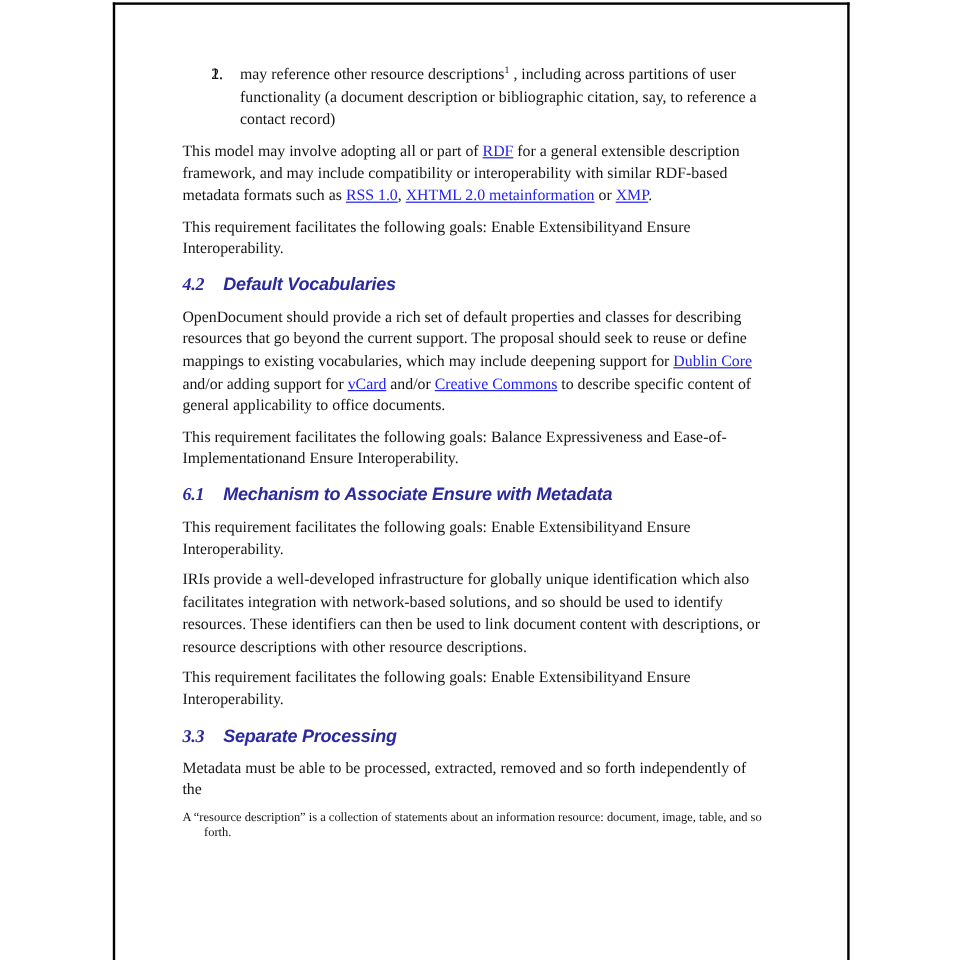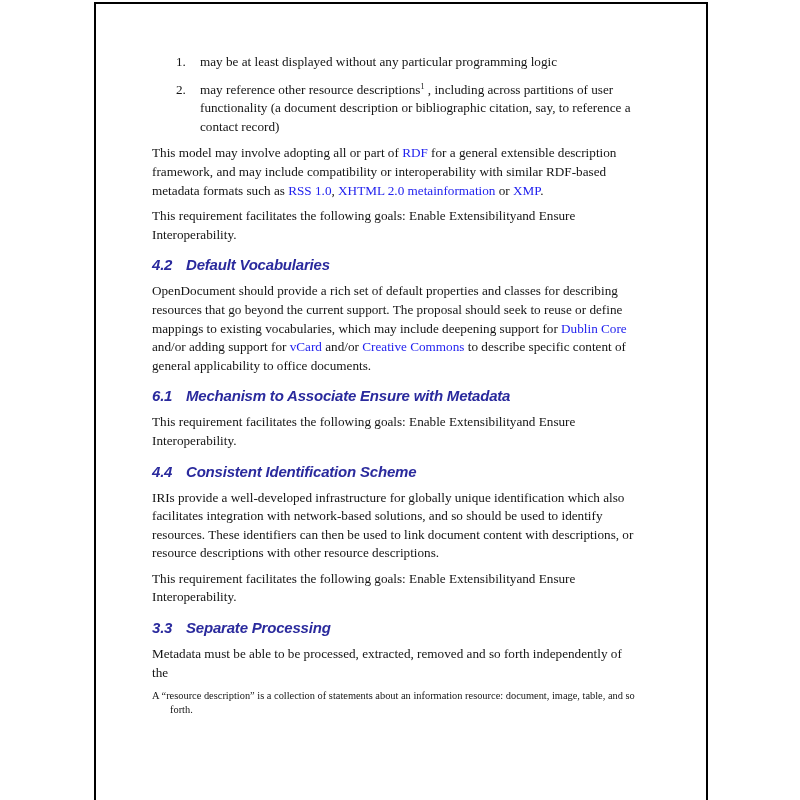--- a/index.html
+++ b/index.html
@@ -38,23 +38,24 @@
   h2.sect {
     font-family: "Liberation Sans", "DejaVu Sans", sans-serif;
     font-style: italic;
     font-weight: bold;
     font-size: 15px;
     line-height: 18px;
     color: #2A2A9D;
     margin: 12px 0 8px 0;
     letter-spacing: -0.2px;
   }
-  h2.sect .hnum { display: inline-block; min-width: 34px; }
+  h2.sect .hnum { display: inline-block; min-width: 34px; font-family: Liberation Serif, serif; }
   a.lnk {
     color: #2222EE;
+    text-decoration: underline;
     cursor: pointer;
   }
   sup.fnref {
     font-size: 0.62em;
     vertical-align: super;
     line-height: 0;
   }
   .footnote {
     margin-top: 3px;
     font-size: 10.4px;
@@ -67,49 +68,46 @@
 </head>
 <body>
 
 <div class="viewport">
   <div class="page">
     <div class="content">
 
       <ol class="numlist">
         <li>
           <span class="num">1.</span>
-          <span><span>may be at least displayed without any particular programming logic</span></span>
         </li>
         <li>
           <span class="num">2.</span>
           <span><span>may reference other resource descriptions</span><sup class="fnref">1</sup><span> , including across partitions of user functionality (a document description or bibliographic citation, say, to reference a contact record)</span></span>
         </li>
       </ol>
 
       <p class="body"><span>This model may involve adopting all or part of </span><a class="lnk">RDF</a><span> for a general extensible description framework, and may include compatibility or interoperability with similar RDF-based metadata formats such as </span><a class="lnk">RSS 1.0</a><span>, </span><a class="lnk">XHTML 2.0 metainformation</a><span> or </span><a class="lnk">XMP</a><span>.</span></p>
 
       <p class="body">This requirement facilitates the following goals: Enable Extensibilityand Ensure Interoperability.</p>
 
       <h2 class="sect">
         <span class="hnum">4.2</span><span>Default Vocabularies</span>
       </h2>
 
       <p class="body"><span>OpenDocument should provide a rich set of default properties and classes for describing resources that go beyond the current support. The proposal should seek to reuse or define mappings to existing vocabularies, which may include deepening support for </span><a class="lnk">Dublin Core</a><span> and/or adding support for </span><a class="lnk">vCard</a><span> and/or </span><a class="lnk">Creative Commons</a><span> to describe specific content of general applicability to office documents.</span></p>
 
+      <p class="body">This requirement facilitates the following goals: Balance Expressiveness and Ease-of-Implementationand Ensure Interoperability.</p>
 
       <h2 class="sect">
         <span class="hnum">6.1</span><span>Mechanism to Associate Ensure with Metadata</span>
       </h2>
 
 
       <p class="body">This requirement facilitates the following goals: Enable Extensibilityand Ensure Interoperability.</p>
 
-      <h2 class="sect">
-        <span class="hnum">4.4</span><span>Consistent Identification Scheme</span>
-      </h2>
 
       <p class="body">IRIs provide a well-developed infrastructure for globally unique identification which also facilitates integration with network-based solutions, and so should be used to identify resources. These identifiers can then be used to link document content with descriptions, or resource descriptions with other resource descriptions.</p>
 
       <p class="body">This requirement facilitates the following goals: Enable Extensibilityand Ensure Interoperability.</p>
 
       <h2 class="sect">
         <span class="hnum">3.3</span><span>Separate Processing</span>
       </h2>
 
       <p class="body">Metadata must be able to be processed, extracted, removed and so forth independently of the</p>

